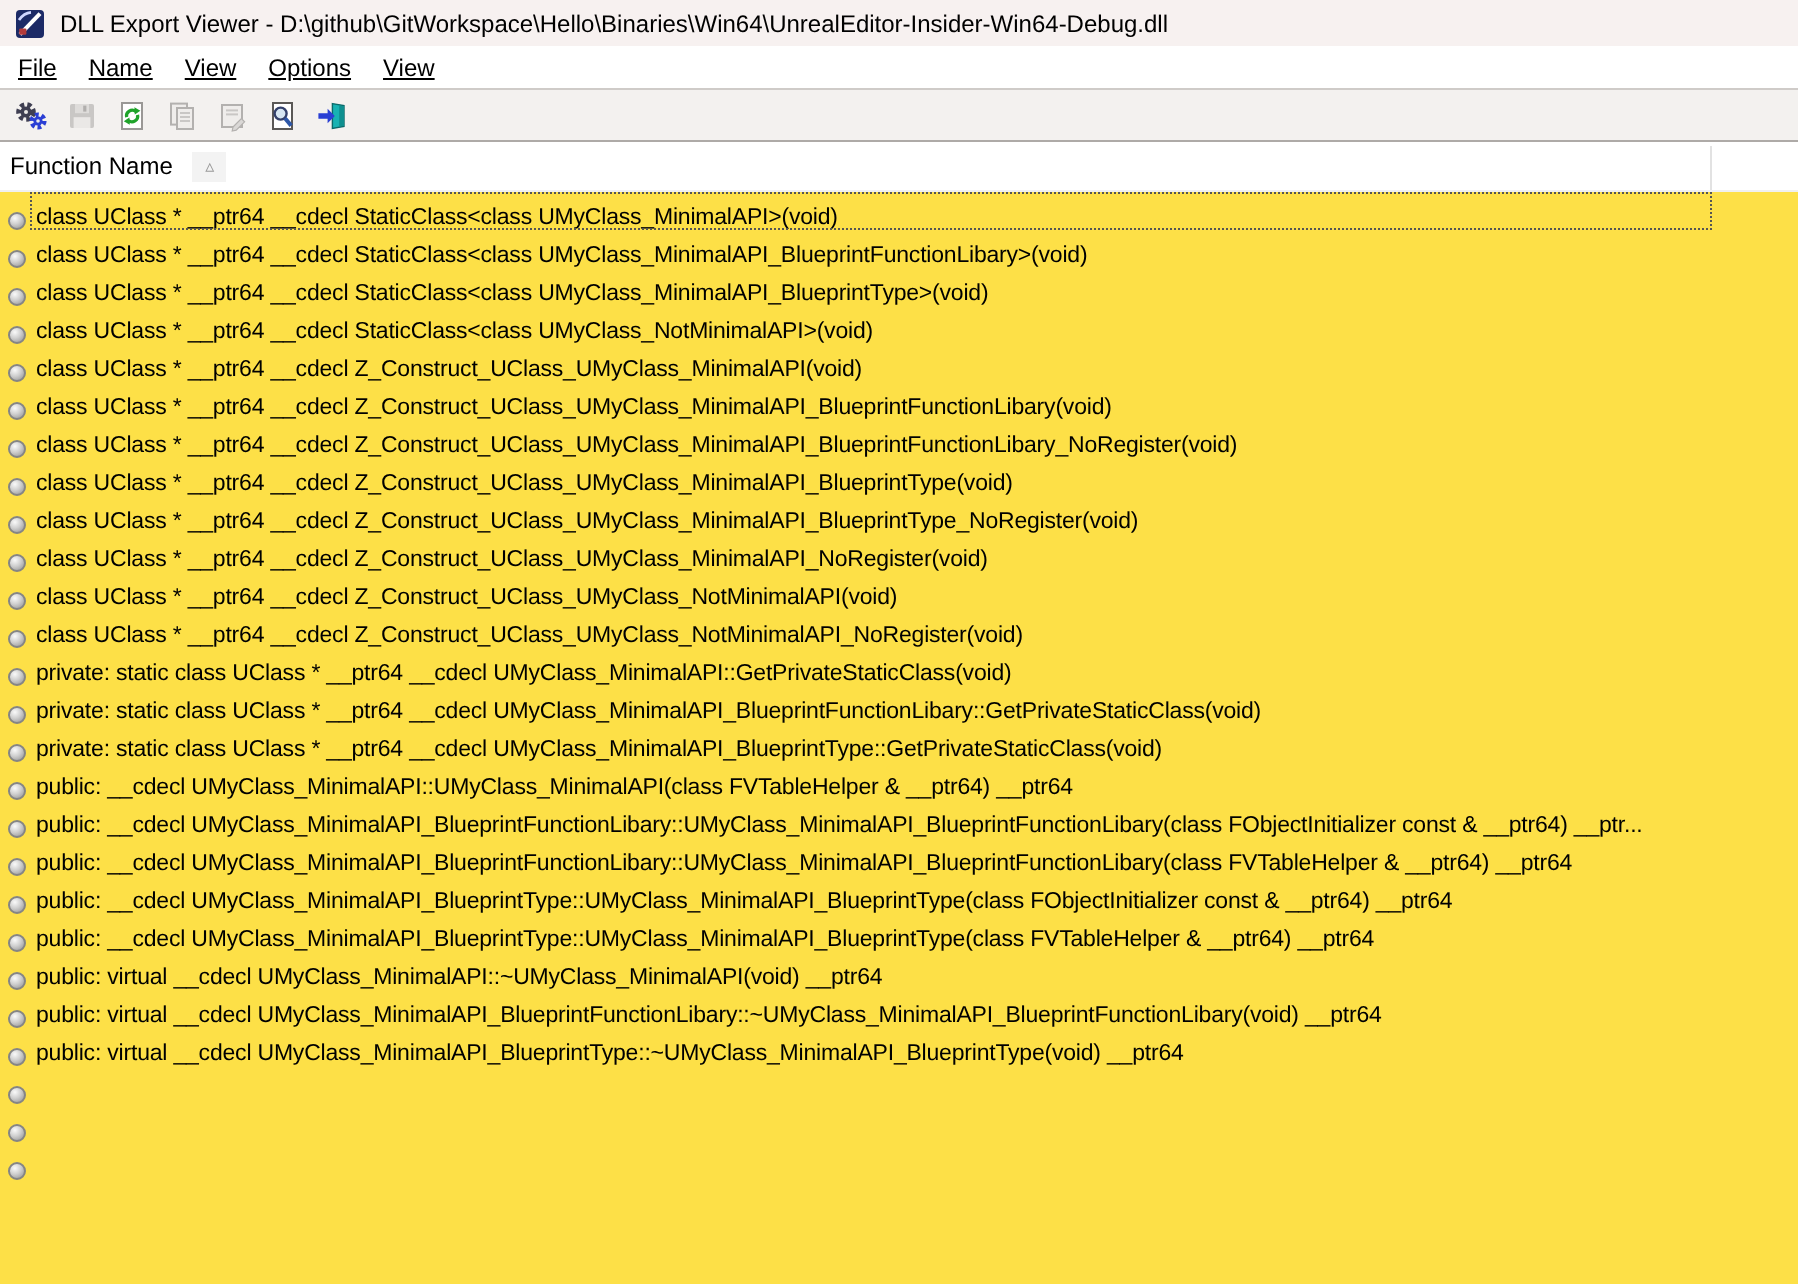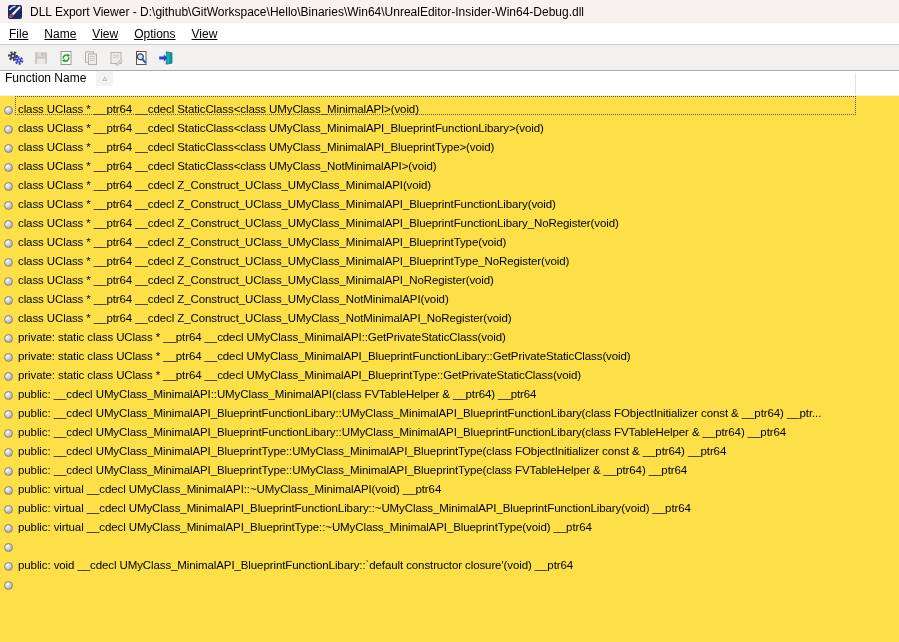--- a/index.html
+++ b/index.html
@@ -40,21 +40,21 @@
   }
   .tool-btn {
     width: 25px; height: 24px; display: flex; align-items: center; justify-content: center;
     background: transparent; border: none; cursor: default;
   }
   .tool-btn svg { display: block; }
 
   
   .header-row {
     height: 25px; background: #fff; position: relative;
-    display: flex; align-items: flex-start;
+    display: flex; align-items: center;
     border-bottom: 1px solid #f0f0f0;
   }
   .header-label { padding-left: 5px; font-size: 12px; color: #000; }
   .sort-box {
     margin-left: 10px; width: 17px; height: 15px; background: #f3f3f3;
     display: flex; align-items: center; justify-content: center;
     font-size: 9px; color: #9a9a9a; line-height: 1;
   }
   .header-col-divider {
     position: absolute; left: 855px; top: 2px; bottom: 0; width: 1px; background: #e2e2e2;
@@ -276,20 +276,19 @@
       </div>
       <div class="row">
         <span class="fn-icon"></span>
         <span class="row-label">public: virtual __cdecl UMyClass_MinimalAPI_BlueprintType::~UMyClass_MinimalAPI_BlueprintType(void) __ptr64</span>
       </div>
       <div class="row">
         <span class="fn-icon"></span>
       </div>
       <div class="row">
         <span class="fn-icon"></span>
-        <span class="row-label">public: void __cdecl UMyClass_MinimalAPI_BlueprintFunctionLibary::`default constructor closure'(void) __ptr64</span>
       </div>
       <div class="row">
         <span class="fn-icon"></span>
       </div>
     </div>
 
 </div>
 
 </body></html>

